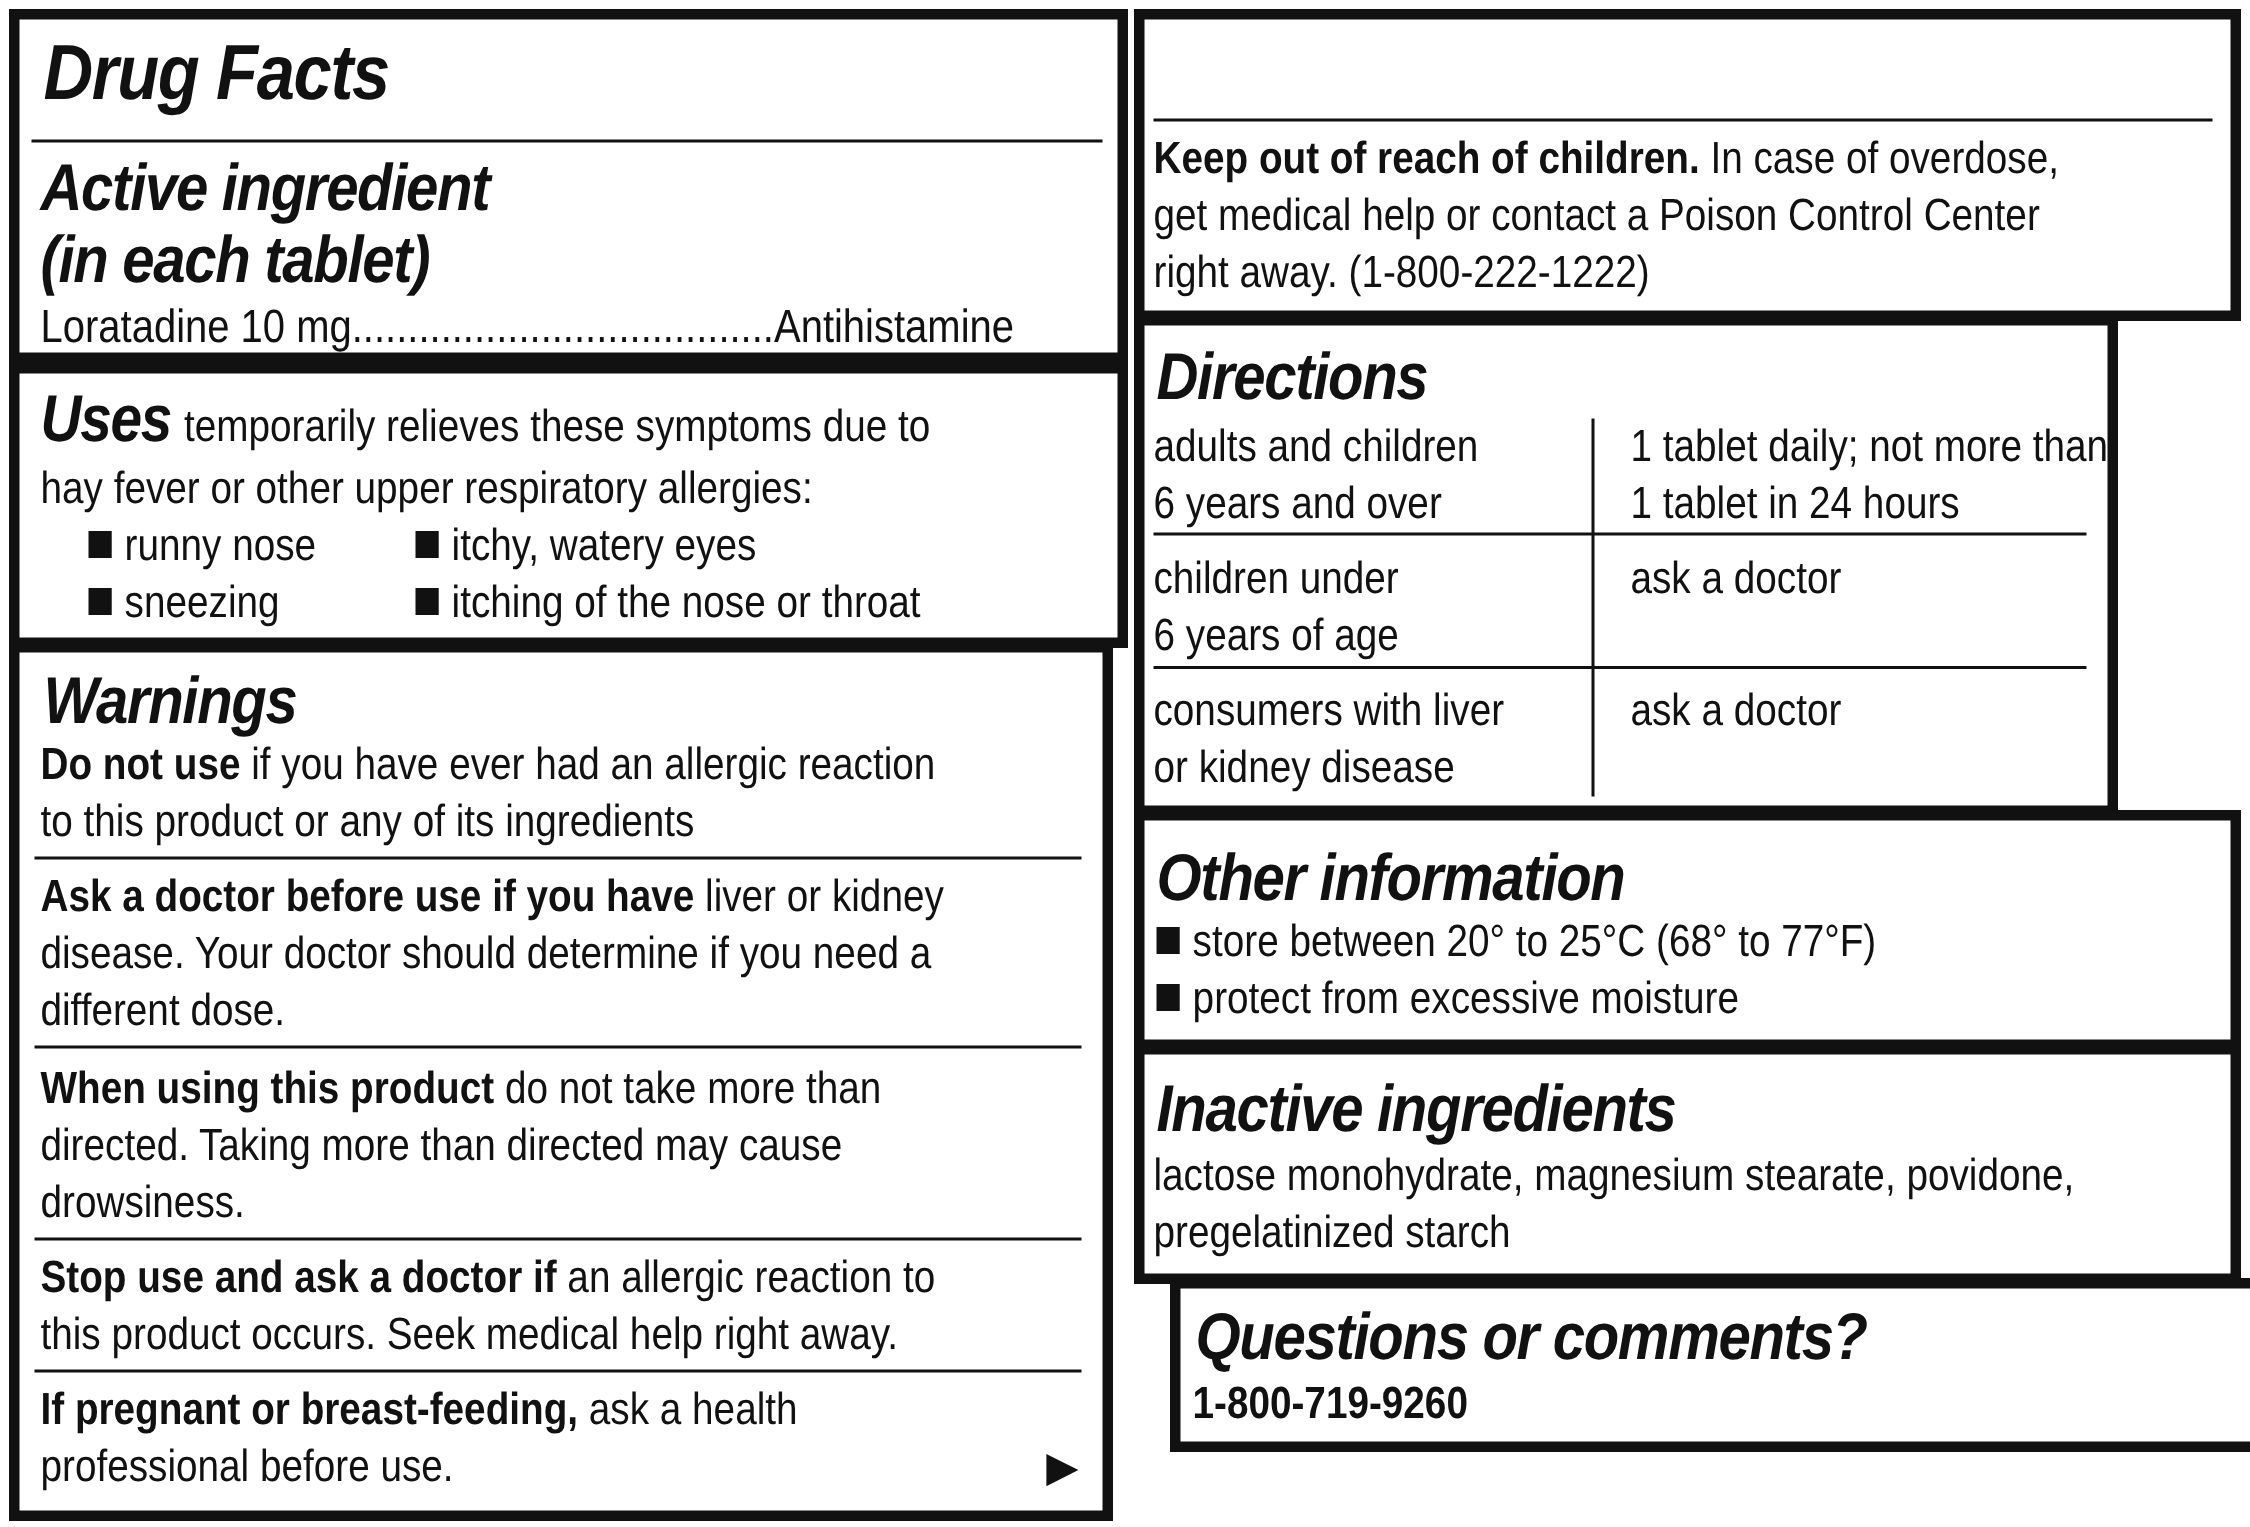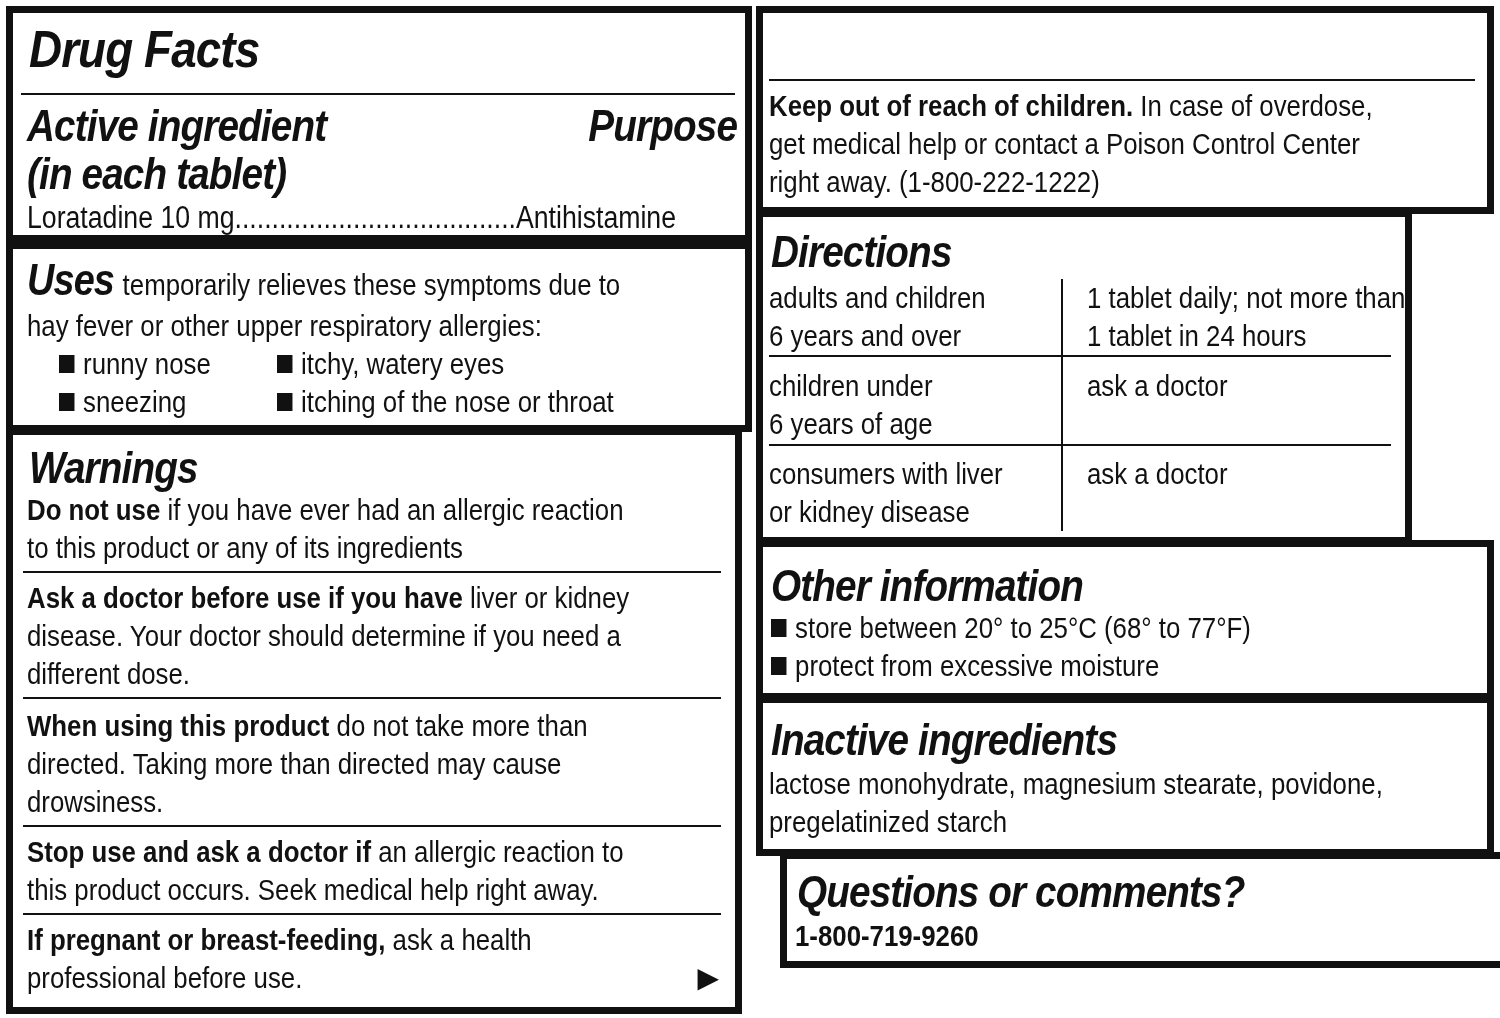--- a/index.html
+++ b/index.html
@@ -14,23 +14,20 @@
   .abs { position: absolute; }
 </style>
 </head>
 <body>
 
 <div class="panel" style="left:6px; top:6px; width:746px; height:236px;">
   <div class="abs h-it" style="left:16px; top:6px; font-size:52px;">Drug Facts</div>
   <div class="rule" style="left:8px; right:10px; top:80px;"></div>
   <div class="abs h-it" style="left:14px; top:88px; font-size:44px;">Active ingredient</div>
   <div class="abs h-it" style="left:14px; top:136px; font-size:44px;">(in each tablet)</div>
-  <div class="abs" style="right:8px; top:88px;">
-    <span class="h-it" style="font-size:44px; transform-origin:right;">Purpose</span>
-  </div>
   <div class="abs txt" style="left:14px; top:186px; font-size:31px;">
     <span>Loratadine 10 mg</span><span>......................................</span><span>Antihistamine</span>
   </div>
 </div>
 
 <div class="panel" style="left:6px; top:242px; width:746px; height:190px;">
   <div class="abs txt" style="left:14px; top:12px;">
     <span class="h-it" style="font-size:44px; transform:none; margin-right:10px;">Uses</span><span>temporarily relieves these symptoms due to</span>
   </div>
   <div class="abs txt" style="left:14px; top:58px;">hay fever or other upper respiratory allergies:</div>

